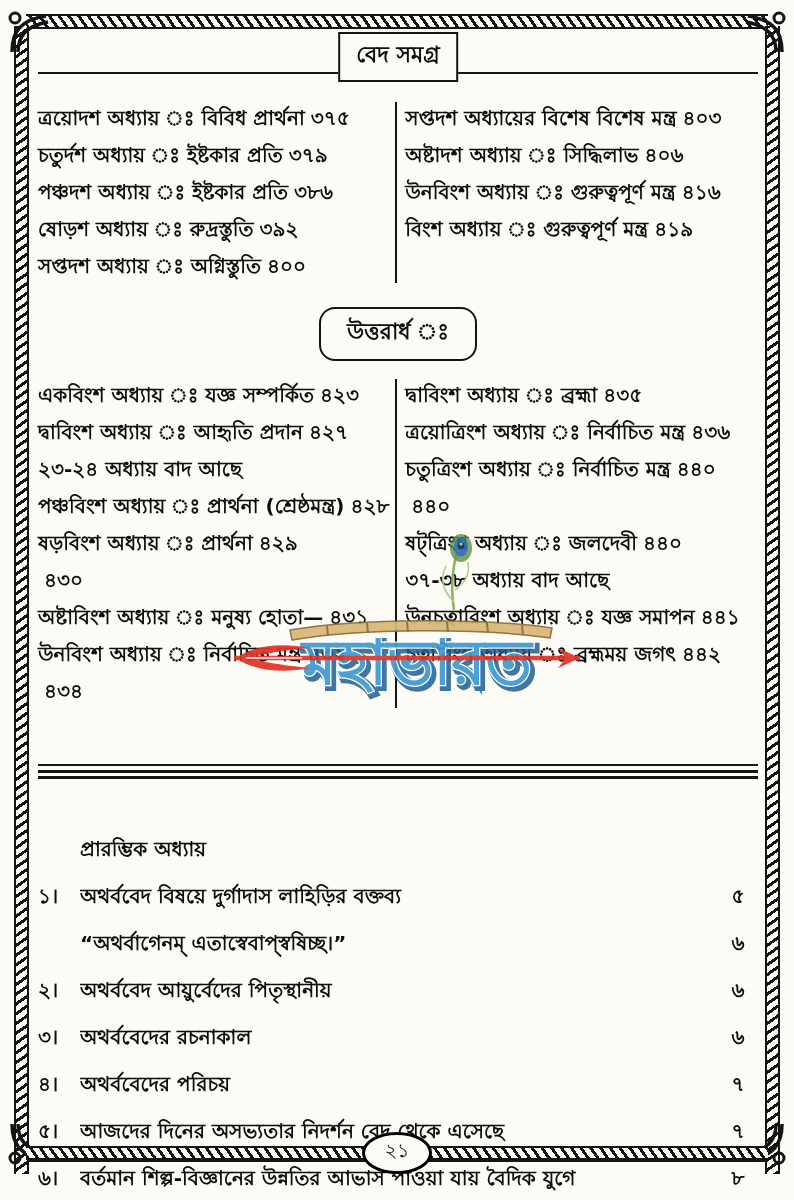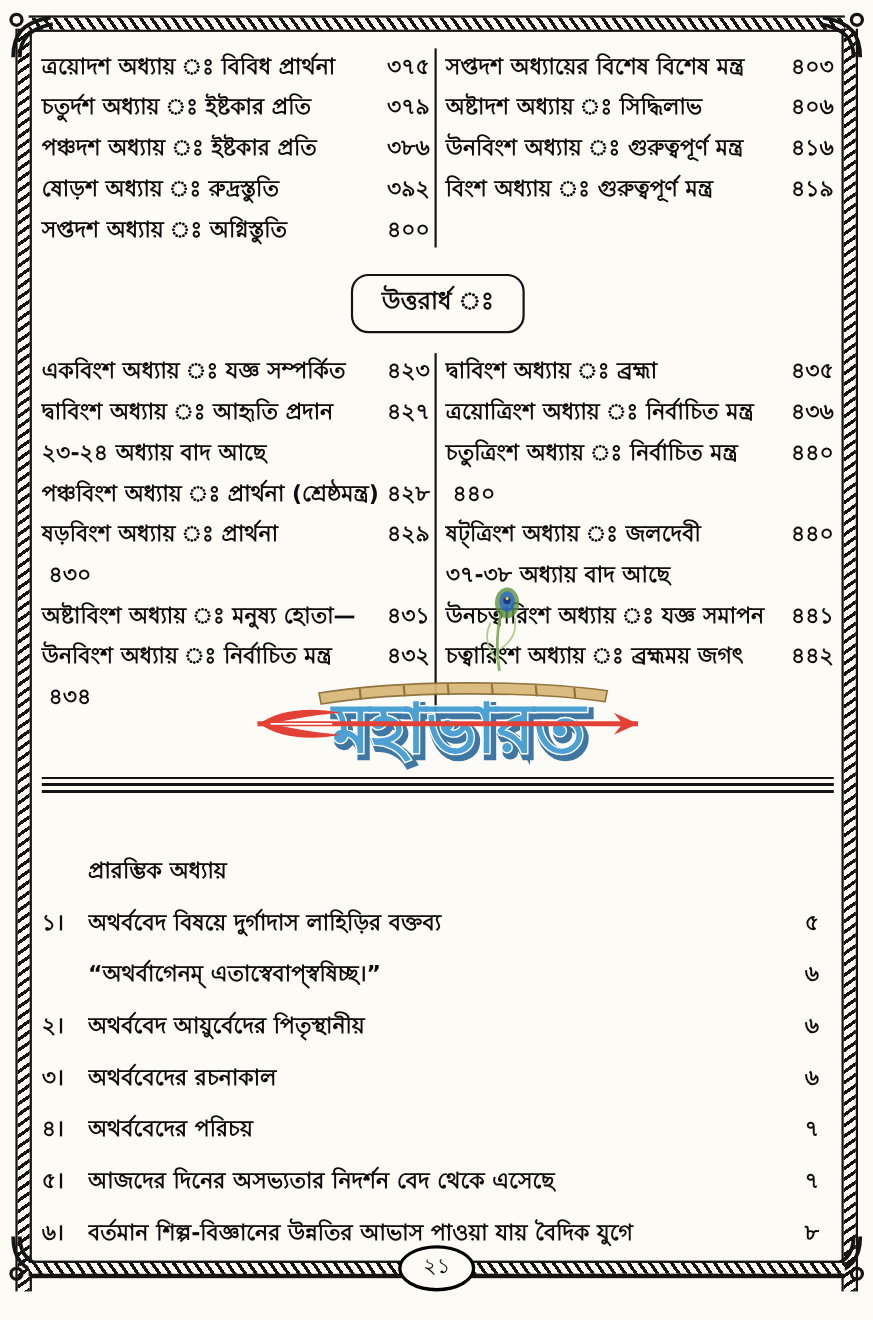--- a/index.html
+++ b/index.html
@@ -30,21 +30,21 @@
     background:#fcfbf6;border:2.5px solid #141414;padding:3px 16px 6px;
     font-size:22px;font-weight:bold;z-index:2;
   }
 
   
   .toc{display:flex;align-items:stretch;margin-top:16px;}
   .toc .col{flex:1;}
   .toc .col.left{padding-right:4px;}
   .toc .col.right{padding-left:8px;}
   .toc .vdiv{width:2.5px;background:#141414;margin:2px 0;}
-  .trow{display:flex;justify-content:space-between;align-items:baseline;
+  .trow{display:flex;align-items:baseline;
         font-size:20px;font-weight:bold;height:37px;line-height:37px;white-space:nowrap;}
   .trow .pg{margin-left:6px;min-width:38px;text-align:right;}
 
   
   .pill-wrap{text-align:center;margin:22px 0 10px;}
   .pill{display:inline-block;border:2.5px solid #141414;border-radius:16px;
         padding:5px 26px 8px;font-size:22px;font-weight:bold;background:#fcfbf6;}
 
   
   .banner-wrap{position:relative;height:72px;margin-top:26px;}
@@ -103,20 +103,24 @@
     </div>
   <div class="corner c-br">
       <svg width="46" height="46" viewBox="0 0 46 46">
         <path d="M6,44 C6,24 14,12 40,8 M12,44 C12,28 20,18 42,14" stroke="#141414" stroke-width="3.5" fill="none"></path>
         <circle cx="9" cy="10" r="5" fill="none" stroke="#141414" stroke-width="3"></circle>
       </svg>
     </div>
 
   <div class="content">
 
+    <div class="header-wrap">
+      <div class="header-line"></div>
+      <div class="title-box">বেদ সমগ্র</div>
+    </div>
 
     <div class="toc">
       <div class="col left">
 
           <div class="trow">
             <span class="lbl">ত্রয়োদশ অধ্যায় ঃ বিবিধ প্রার্থনা</span>
             <span class="pg">৩৭৫</span>
           </div>
 
           <div class="trow">

